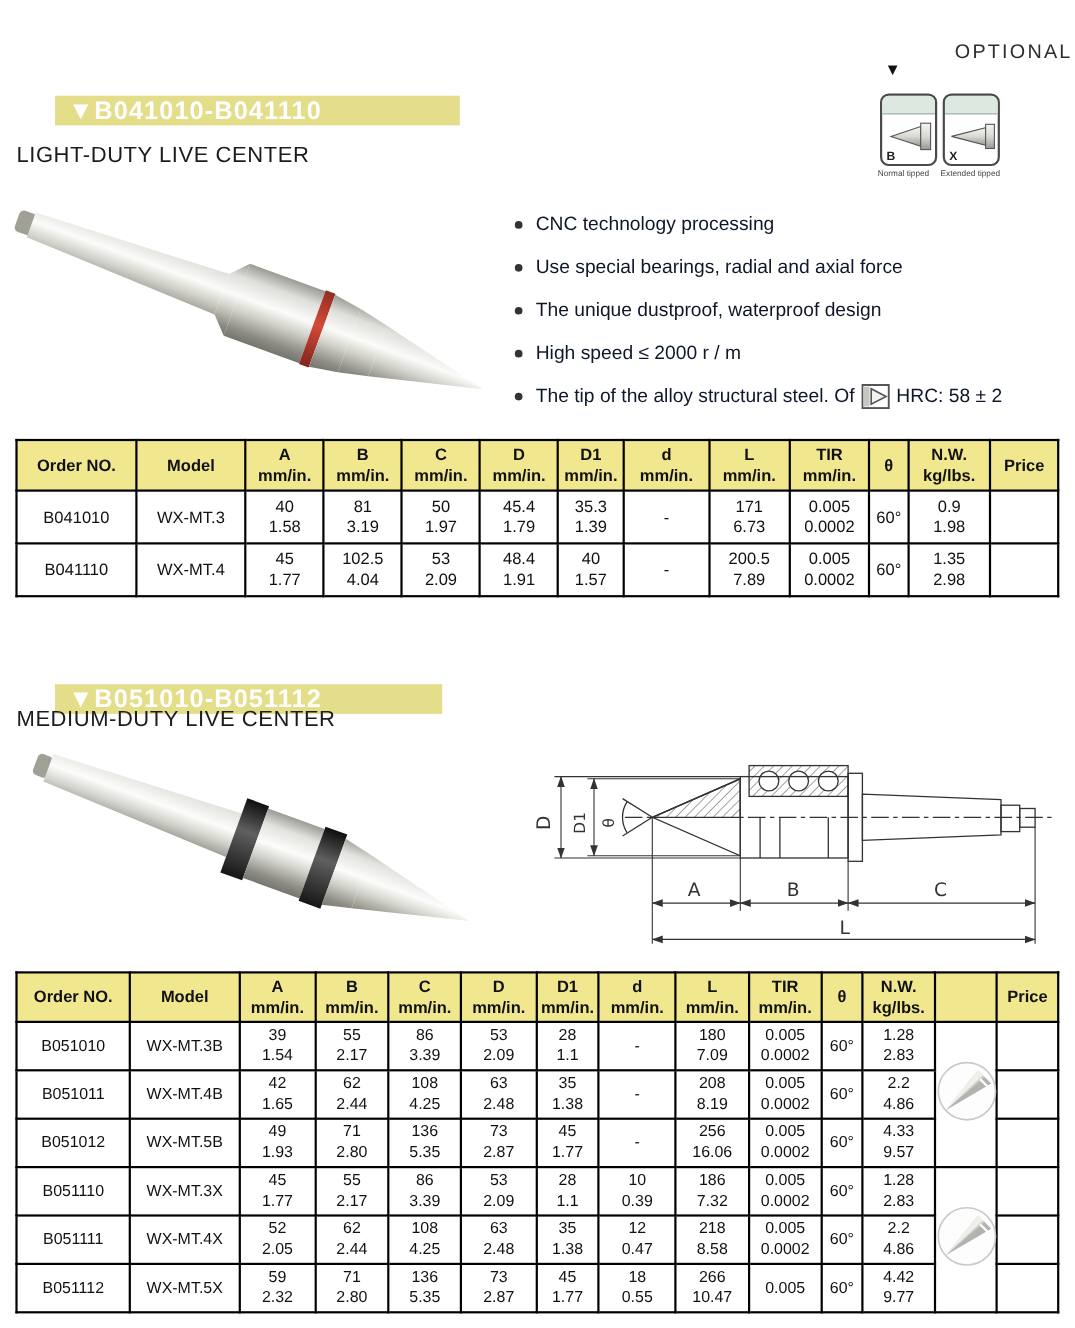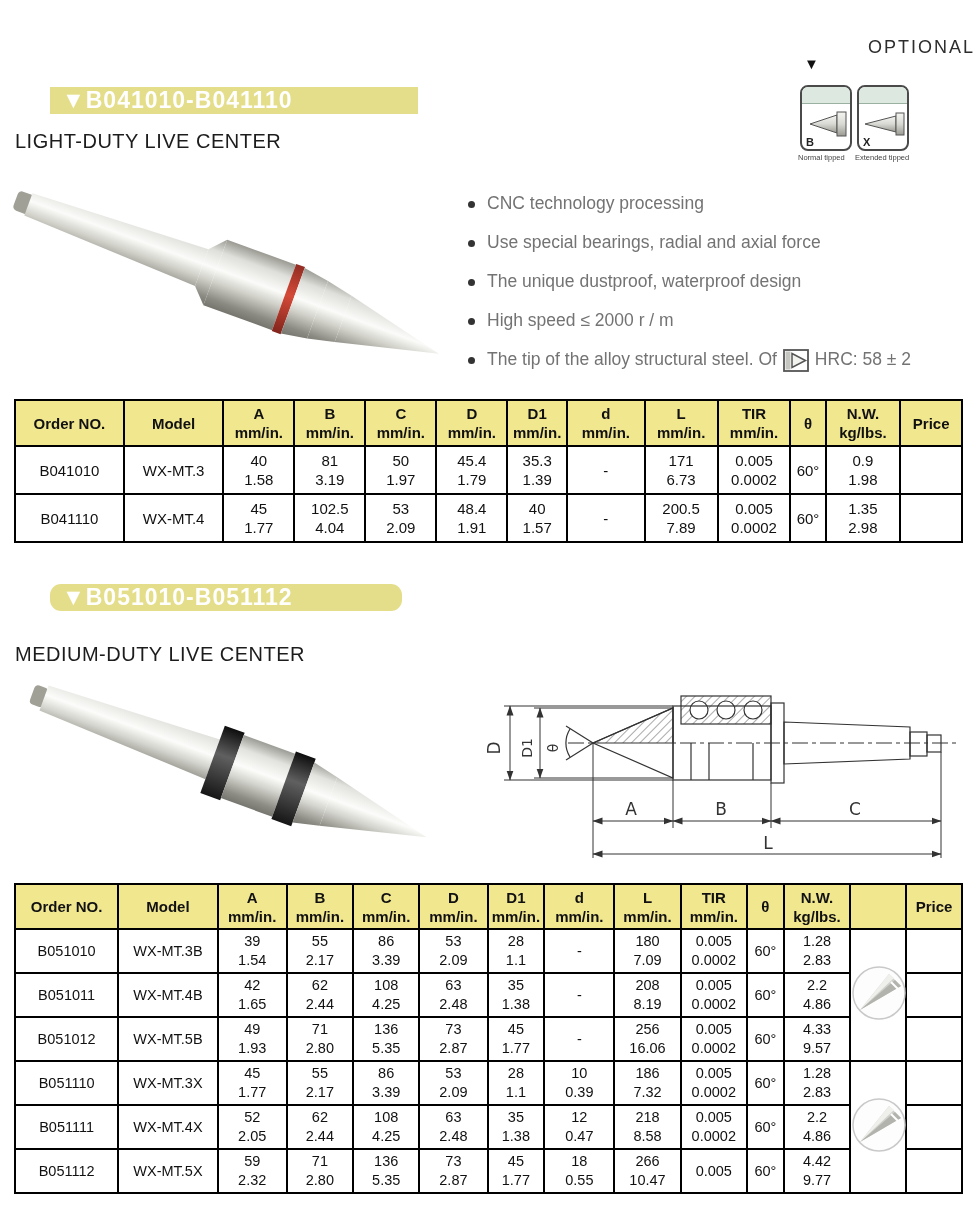--- a/index.html
+++ b/index.html
@@ -4,40 +4,40 @@
 <style>
   * { margin:0; padding:0; box-sizing:border-box; }
   body { background:#fff; font-family:"Liberation Sans", sans-serif; }
   .page { position:relative; width:977px; height:1207px; background:#fff; overflow:hidden; }
 
   
   .banner { position:absolute; left:14px; height:27px; background:#e4de8a;
             color:#fff; font-weight:bold; font-size:23px; line-height:27px;
             padding-left:12px; letter-spacing:1px;margin-left:36px; }
   .banner1 { top:87px; width:368px; }
-  .banner2 { top:584px; width:352px;border-radius:11px; }
+  .banner2 { top:622px; width:352px; }
   .subtitle { position:absolute; left:15px; font-size:20px; color:#1c1c1c; letter-spacing:0.5px; }
   .subtitle1 { top:130px; }
   .subtitle2 { top:643px; }
 
   
   .opt-marker { position:absolute; left:804px; top:55px; font-size:15px; color:#111; }
   .opt-label  { position:absolute; left:868px; top:37px; font-size:18px; color:#2d2d2d; letter-spacing:2px; }
   .opt-box { position:absolute; top:85px; width:52px; height:66px; border:2px solid #4a4a4a;
              border-radius:8px; background:#fff; overflow:hidden; }
   .opt-box .band { height:17px; background:#dde8e0; border-bottom:1px solid #9ab0a0; }
   .opt-box .letter { position:absolute; left:4px; bottom:1px; font-size:11px; font-weight:bold; color:#222; }
   .opt-box1 { left:800px; } .opt-box2 { left:857px; }
   .opt-caption { position:absolute; top:153px; width:56px; text-align:left; font-size:7.5px; color:#444; }
   .opt-cap1 { left:798px; } .opt-cap2 { left:855px; }
   .opt-cone { position:absolute; left:5px; top:22px; }
 
   
   .features { position:absolute; left:468px; top:193px; width:505px; list-style:none; }
-  .features li { display:flex; align-items:flex-start; margin-bottom:17px; font-size:17.5px; color:#737373; line-height:1.25; }
+  .features li { display:flex; align-items:flex-start; margin-bottom:17px; font-size:17.5px; color:#0f172a; line-height:1.25; }
   .features .dot { width:7px; height:7px; border-radius:50%; background:#333; margin:8px 12px 0 0; flex:0 0 auto; }
   .tip-line { display:flex; align-items:center; flex-wrap:wrap; gap:4px; }
   .hrc-icon { margin:0 2px; }
 
   
   .tablewrap { position:absolute; left:14px; width:949px; }
   .tw1 { top:399px; } .tw2 { top:883px; }
   table { width:100%; border-collapse:collapse; table-layout:fixed; }
   th, td { border:2px solid #000; text-align:center; vertical-align:middle;
            white-space:pre-line; font-size:15px; color:#111; padding:1px 0; }

